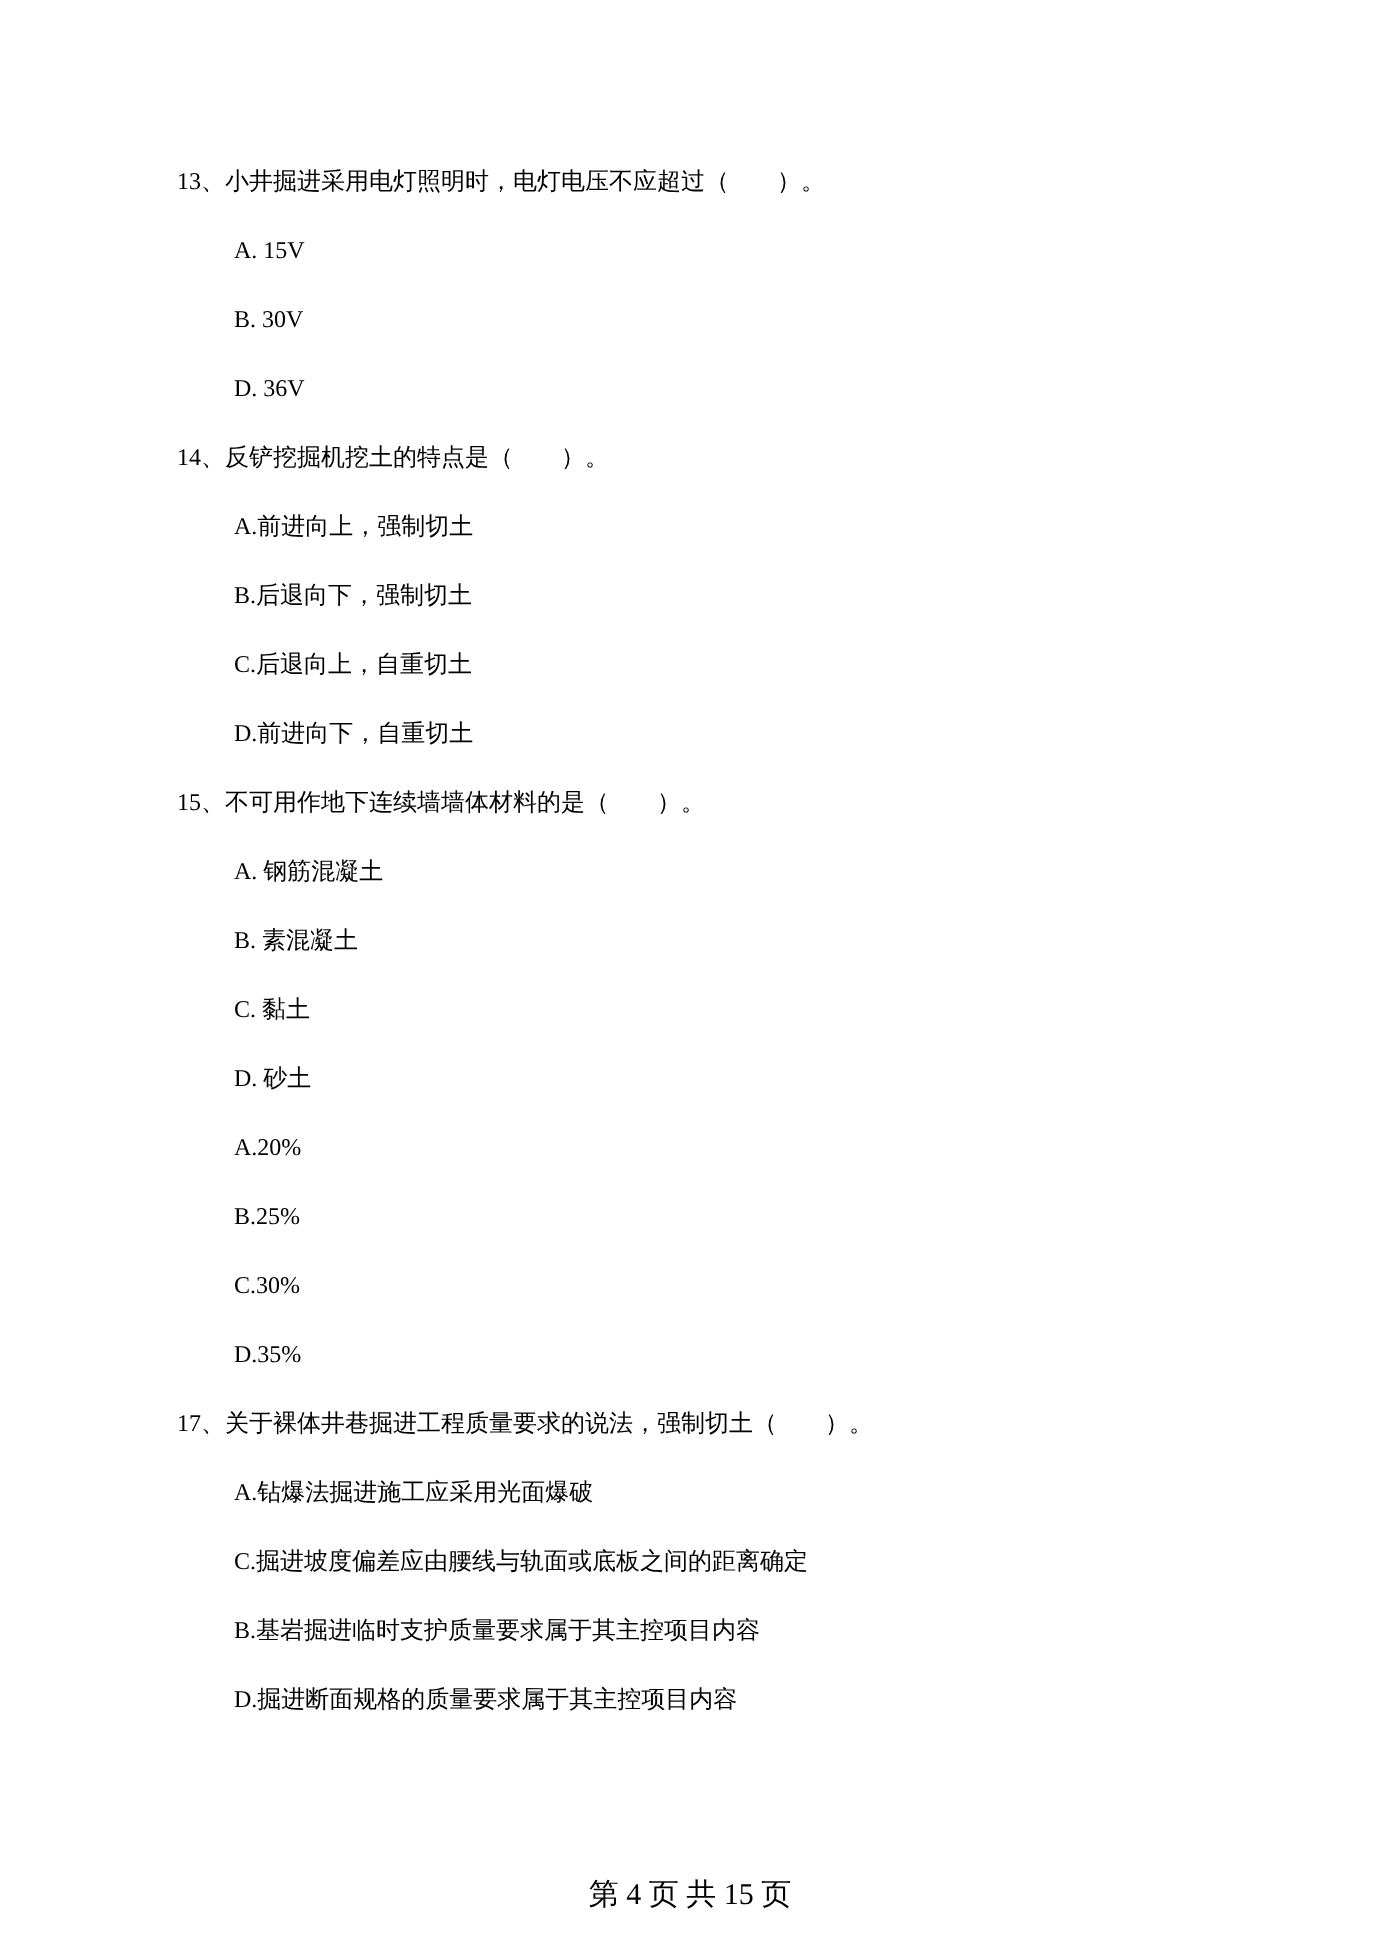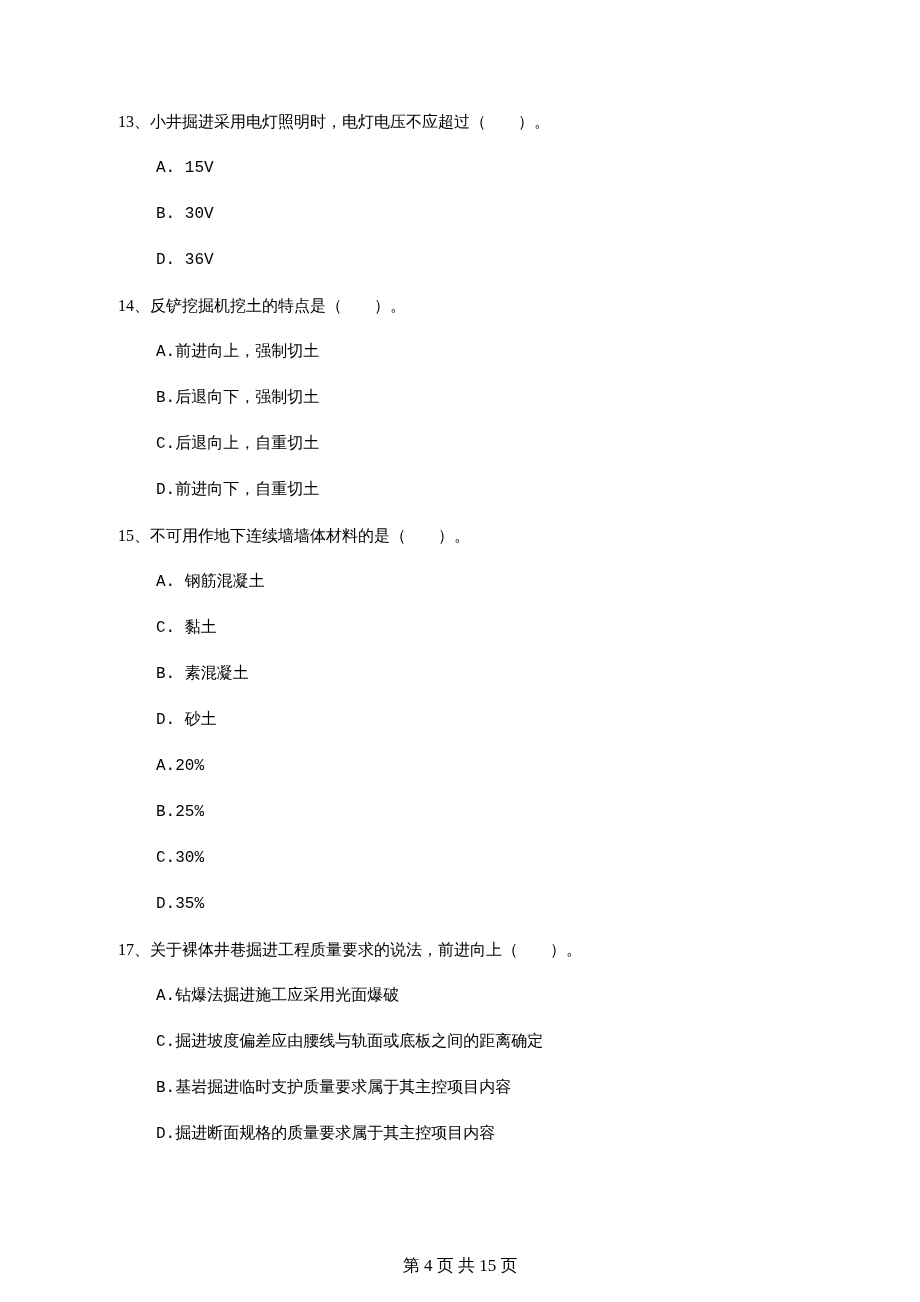--- a/index.html
+++ b/index.html
@@ -22,32 +22,31 @@
     position: relative;
   }
   .question {
     margin-bottom: 20px;
   }
   .q-stem {
     margin-bottom: 22px;
   }
   .options {
     padding-left: 38px;
-    font-family: Liberation Mono, monospace;
   }
   .option {
     margin-bottom: 22px;
   }
   .footer {
     position: absolute;
     bottom: 24px;
     left: 0;
     width: 100%;
     text-align: center;
-    font-size: 17px;
+    font-size: 20px;
   }
 </style>
 </head>
 <body>
 
 <div class="page">
 
   <div class="question">
     <div class="q-stem">
       <span>13、</span><span>小井掘进采用电灯照明时，电灯电压不应超过（　　）。</span>
@@ -70,38 +69,38 @@
       <div class="option">D.前进向下，自重切土</div>
     </div>
   </div>
 
   <div class="question">
     <div class="q-stem">
       <span>15、</span><span>不可用作地下连续墙墙体材料的是（　　）。</span>
     </div>
     <div class="options">
       <div class="option">A.  钢筋混凝土</div>
+      <div class="option">B.  素混凝土</div>
       <div class="option">C.  黏土</div>
-      <div class="option">B.  素混凝土</div>
       <div class="option">D.  砂土</div>
     </div>
   </div>
 
   <div class="question">
     <div class="options">
       <div class="option">A.20%</div>
       <div class="option">B.25%</div>
       <div class="option">C.30%</div>
       <div class="option">D.35%</div>
     </div>
   </div>
 
   <div class="question">
     <div class="q-stem">
-      <span>17、</span><span>关于裸体井巷掘进工程质量要求的说法，前进向上（　　）。</span>
+      <span>17、</span><span>关于裸体井巷掘进工程质量要求的说法，强制切土（　　）。</span>
     </div>
     <div class="options">
       <div class="option">A.钻爆法掘进施工应采用光面爆破</div>
       <div class="option">C.掘进坡度偏差应由腰线与轨面或底板之间的距离确定</div>
       <div class="option">B.基岩掘进临时支护质量要求属于其主控项目内容</div>
       <div class="option">D.掘进断面规格的质量要求属于其主控项目内容</div>
     </div>
   </div>
 
   <div class="footer">第 4 页 共 15 页</div>

